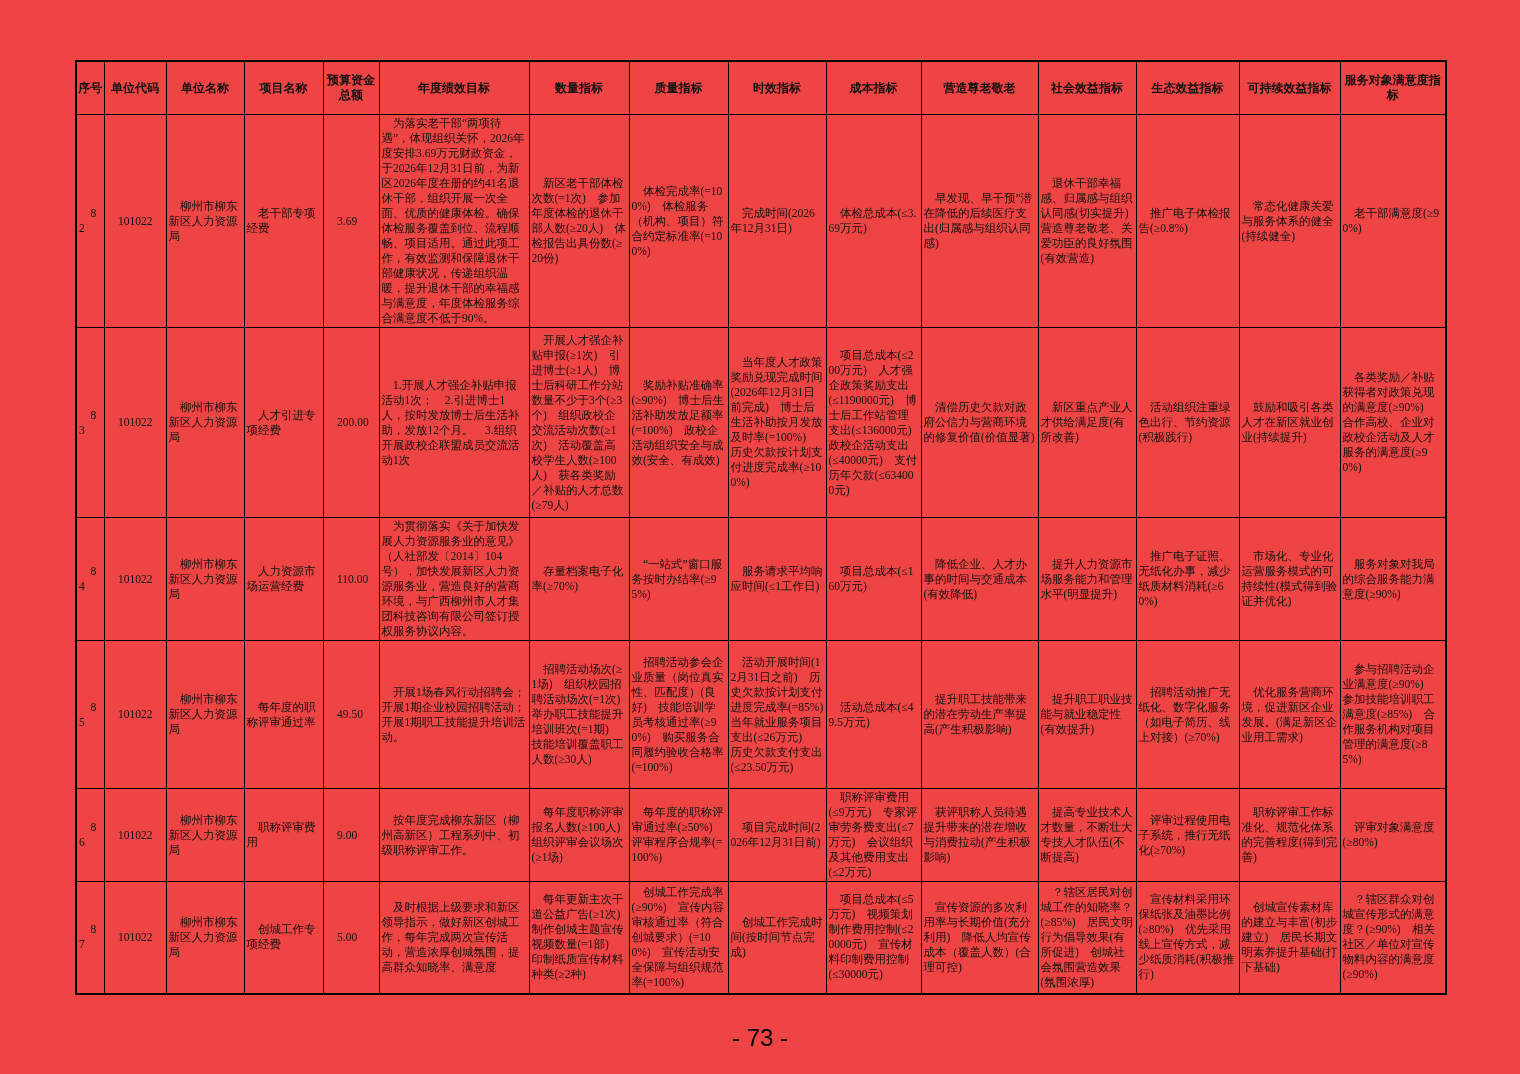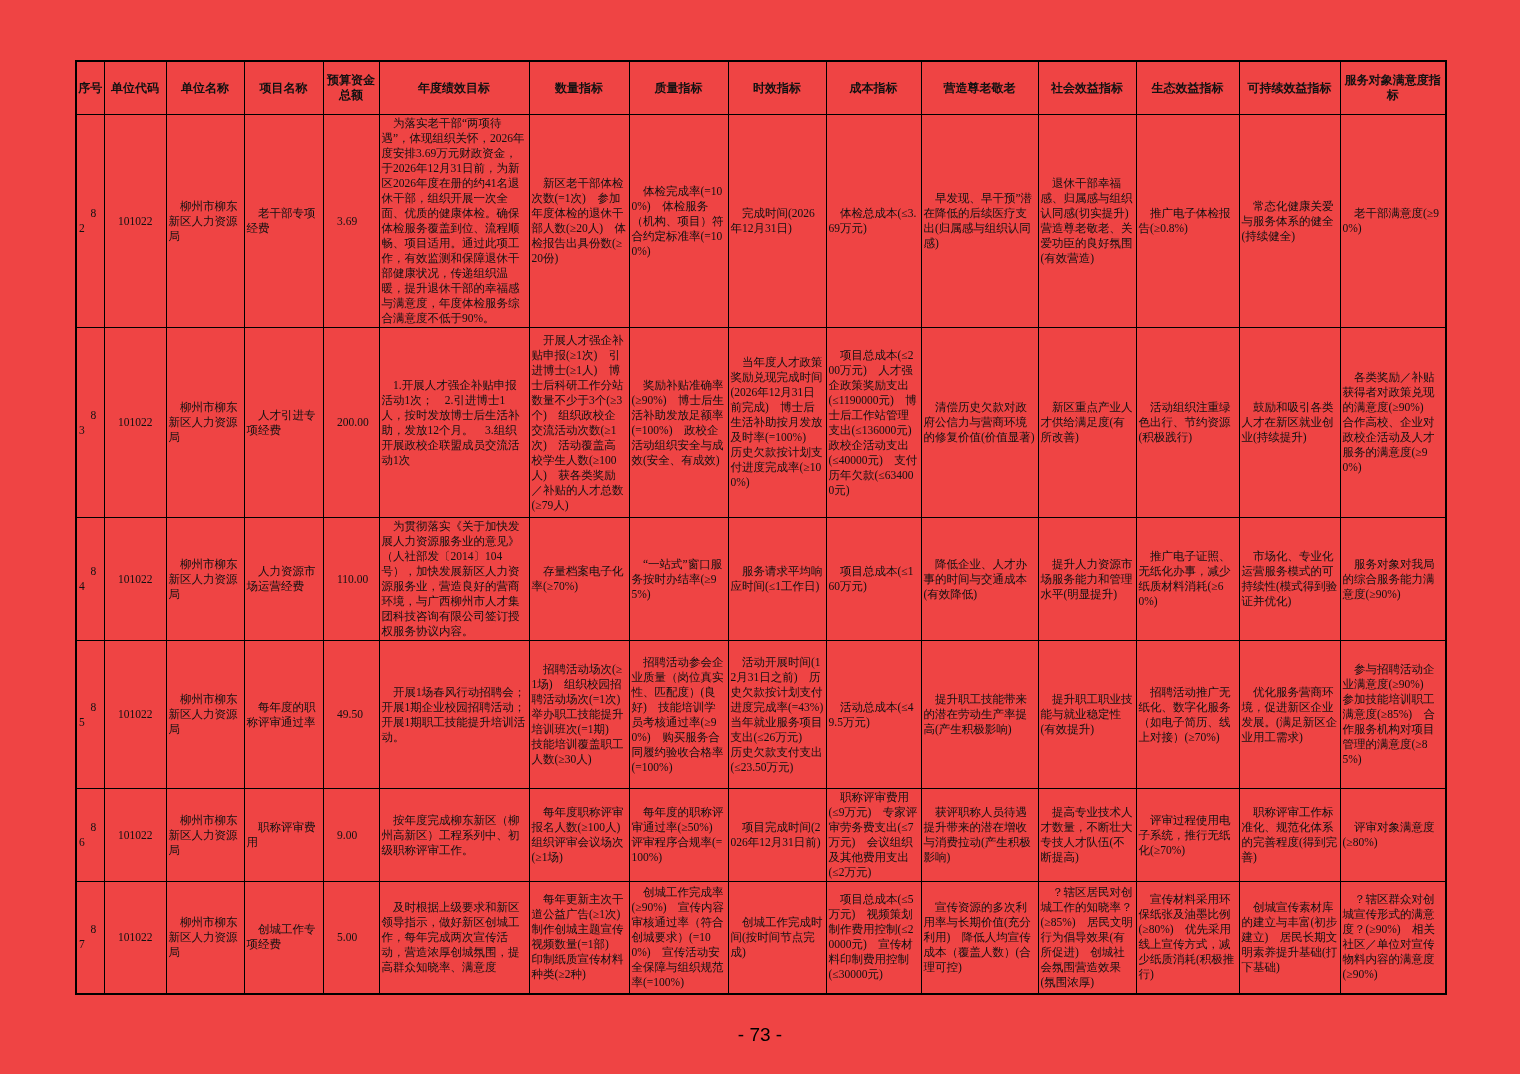--- a/index.html
+++ b/index.html
@@ -65,21 +65,21 @@
   tbody tr:nth-child(4) { height: 148px; }
   tbody tr:nth-child(5) { height: 80px;  }
   tbody tr:nth-child(6) { height: 112px; }
   .page-footer {
     position: absolute;
     left: 0;
     width: 1520px;
     top: 1024px;
     text-align: center;
     font-family: "Liberation Sans", sans-serif;
-    font-size: 19px;
+    font-size: 24px;
     color: #000;
   }
 </style>
 </head>
 <body>
 
 <div class="page">
 
   <table class="perf">
     <colgroup>
@@ -172,21 +172,21 @@
         </tr>
         <tr>
           <td class="col-seq">85</td>
           <td class="col-code">101022</td>
           <td class="col-unit-name">柳州市柳东新区人力资源局</td>
           <td class="col-project-name">每年度的职称评审通过率</td>
           <td class="col-budget">49.50</td>
           <td class="col-annual-target">开展1场春风行动招聘会；开展1期企业校园招聘活动；开展1期职工技能提升培训活动。</td>
           <td class="col-quantity-indicator">招聘活动场次(≥1场)　组织校园招聘活动场次(=1次)　举办职工技能提升培训班次(=1期)　技能培训覆盖职工人数(≥30人)</td>
           <td class="col-quality-indicator">招聘活动参会企业质量（岗位真实性、匹配度）(良好)　技能培训学员考核通过率(≥90%)　购买服务合同履约验收合格率(=100%)</td>
-          <td class="col-timeliness-indicator">活动开展时间(12月31日之前)　历史欠款按计划支付进度完成率(=43%)　当年就业服务项目支出(≤26万元)　历史欠款支付支出(≤23.50万元)</td>
+          <td class="col-timeliness-indicator">活动开展时间(12月31日之前)　历史欠款按计划支付进度完成率(=85%)　当年就业服务项目支出(≤26万元)　历史欠款支付支出(≤23.50万元)</td>
           <td class="col-cost-indicator">活动总成本(≤49.5万元)</td>
           <td class="col-economic-benefit-indicator">提升职工技能带来的潜在劳动生产率提高(产生积极影响)</td>
           <td class="col-social-benefit-indicator">提升职工职业技能与就业稳定性(有效提升)</td>
           <td class="col-eco-benefit-indicator">招聘活动推广无纸化、数字化服务（如电子简历、线上对接）(≥70%)</td>
           <td class="col-sustainable-benefit-indicator">优化服务营商环境，促进新区企业发展。(满足新区企业用工需求)</td>
           <td class="col-satisfaction-indicator">参与招聘活动企业满意度(≥90%)　参加技能培训职工满意度(≥85%)　合作服务机构对项目管理的满意度(≥85%)</td>
         </tr>
         <tr>
           <td class="col-seq">86</td>
           <td class="col-code">101022</td>

